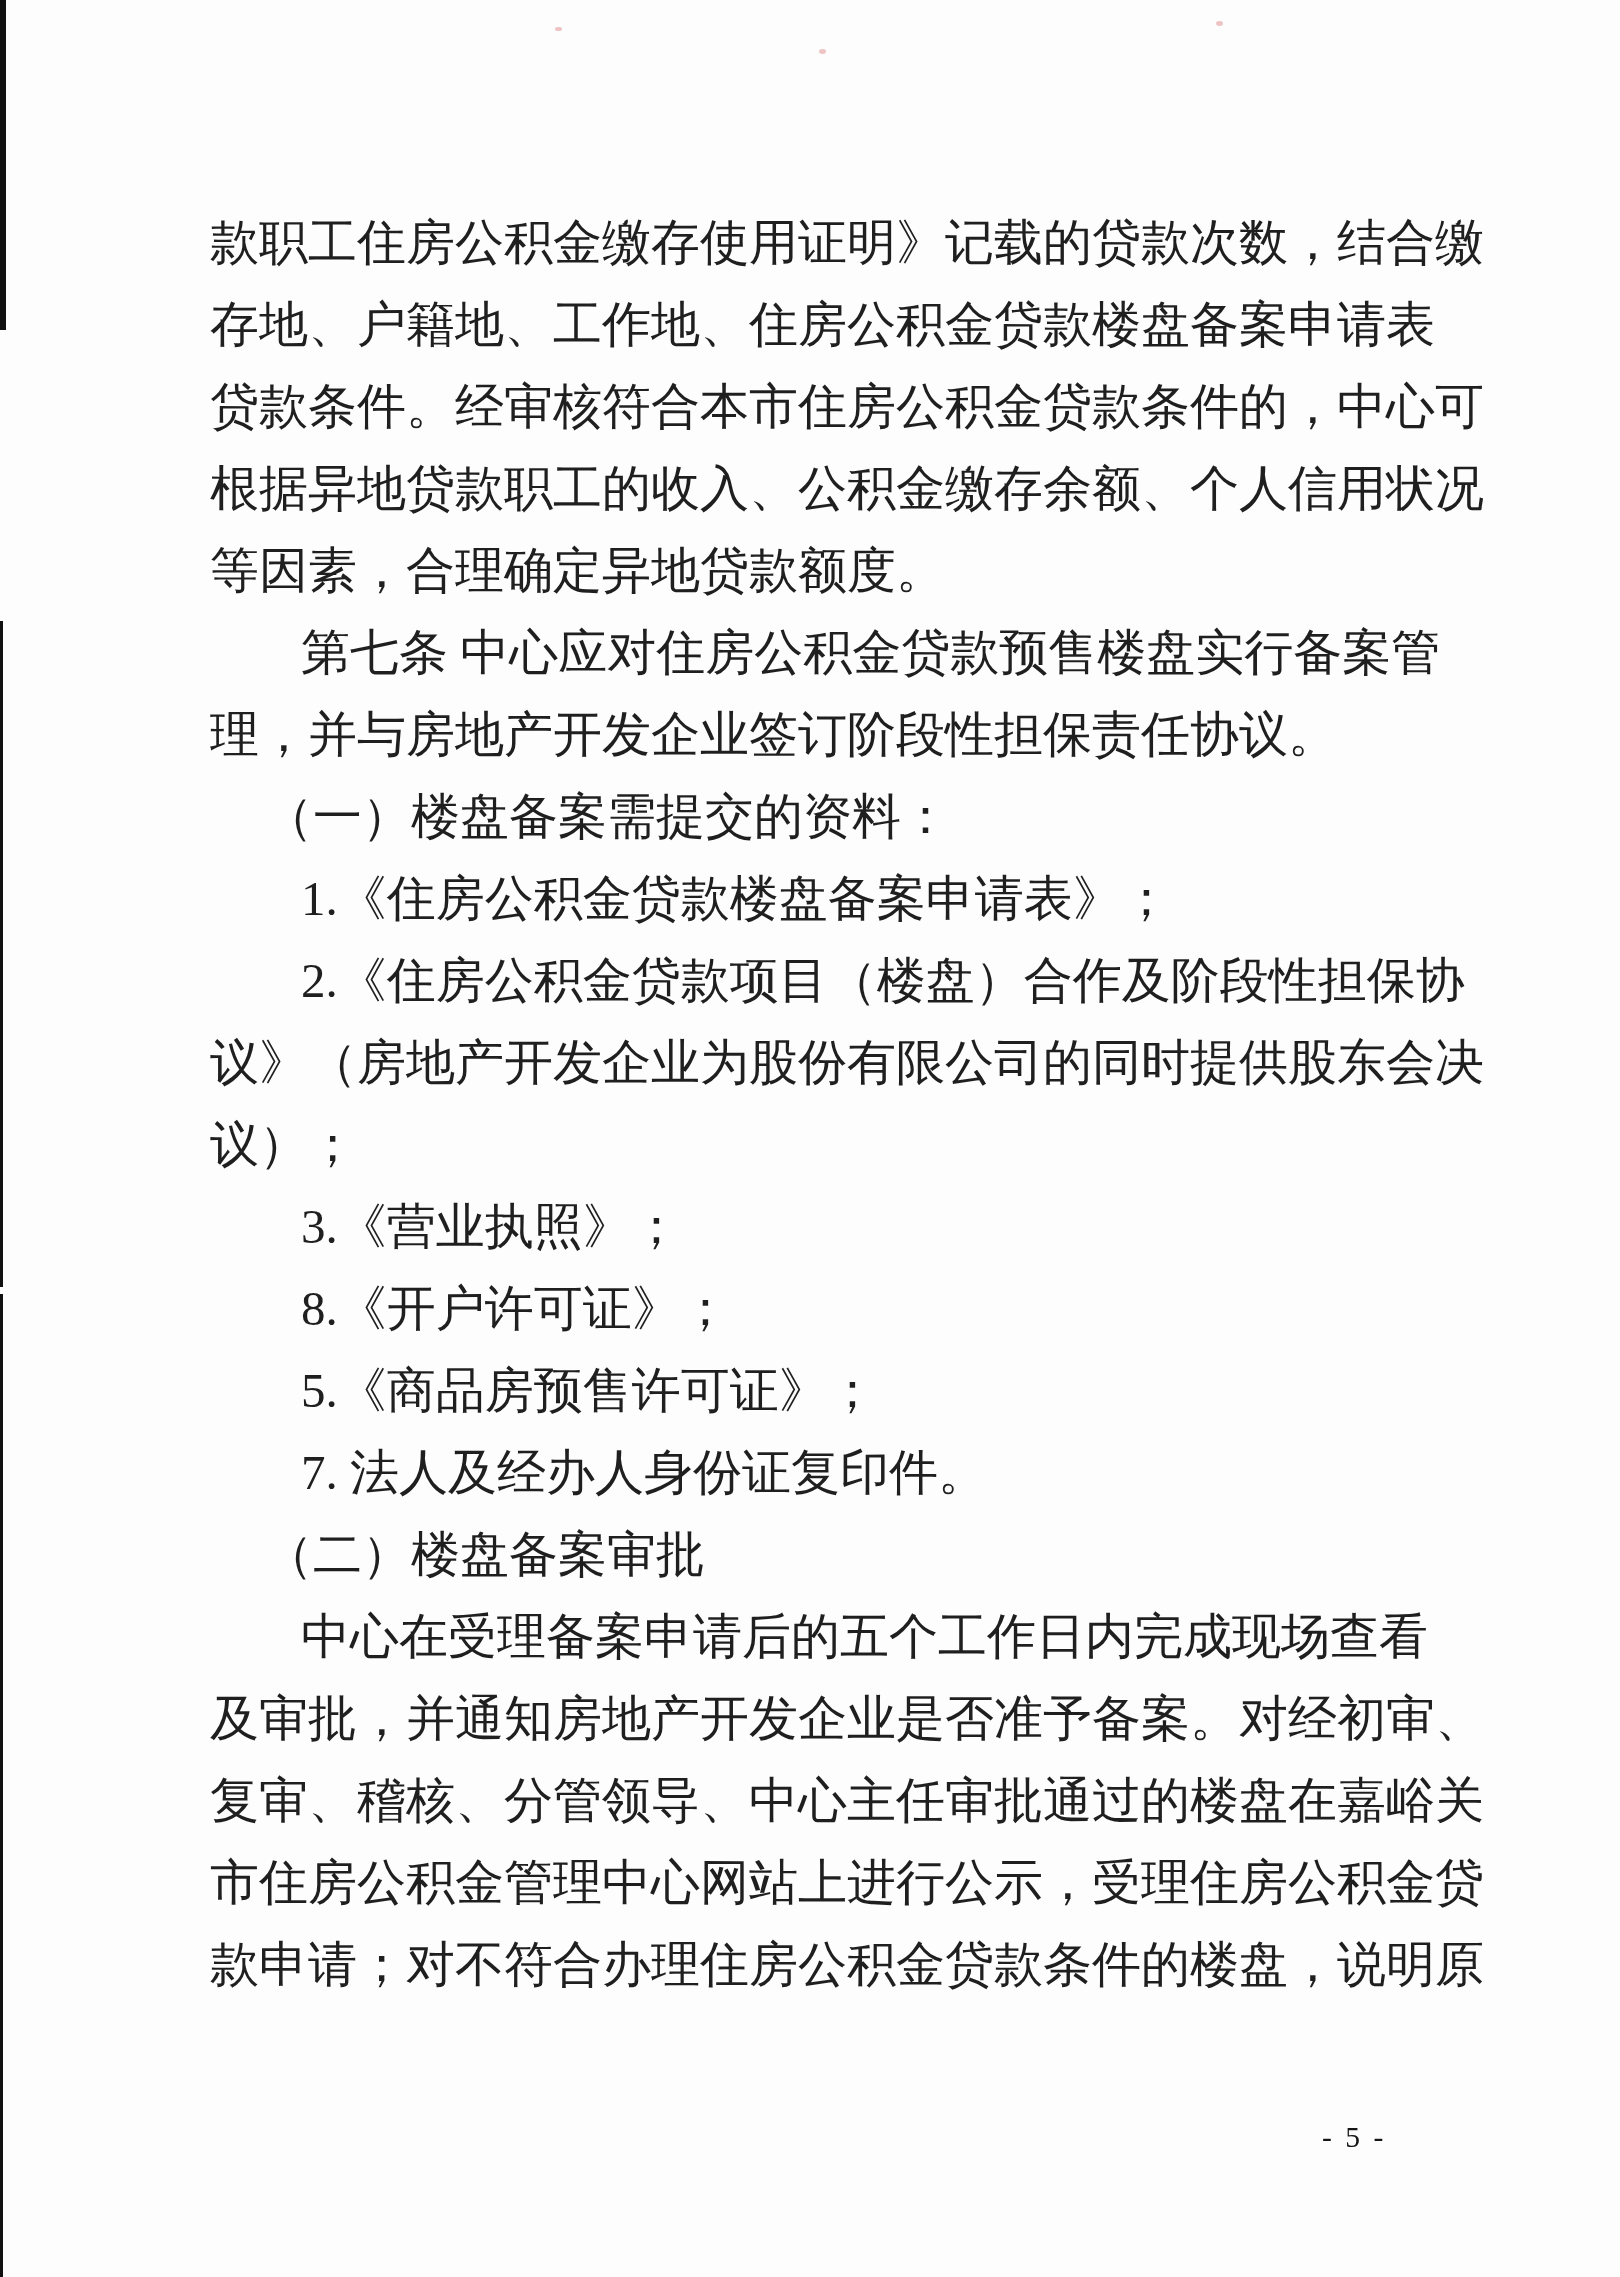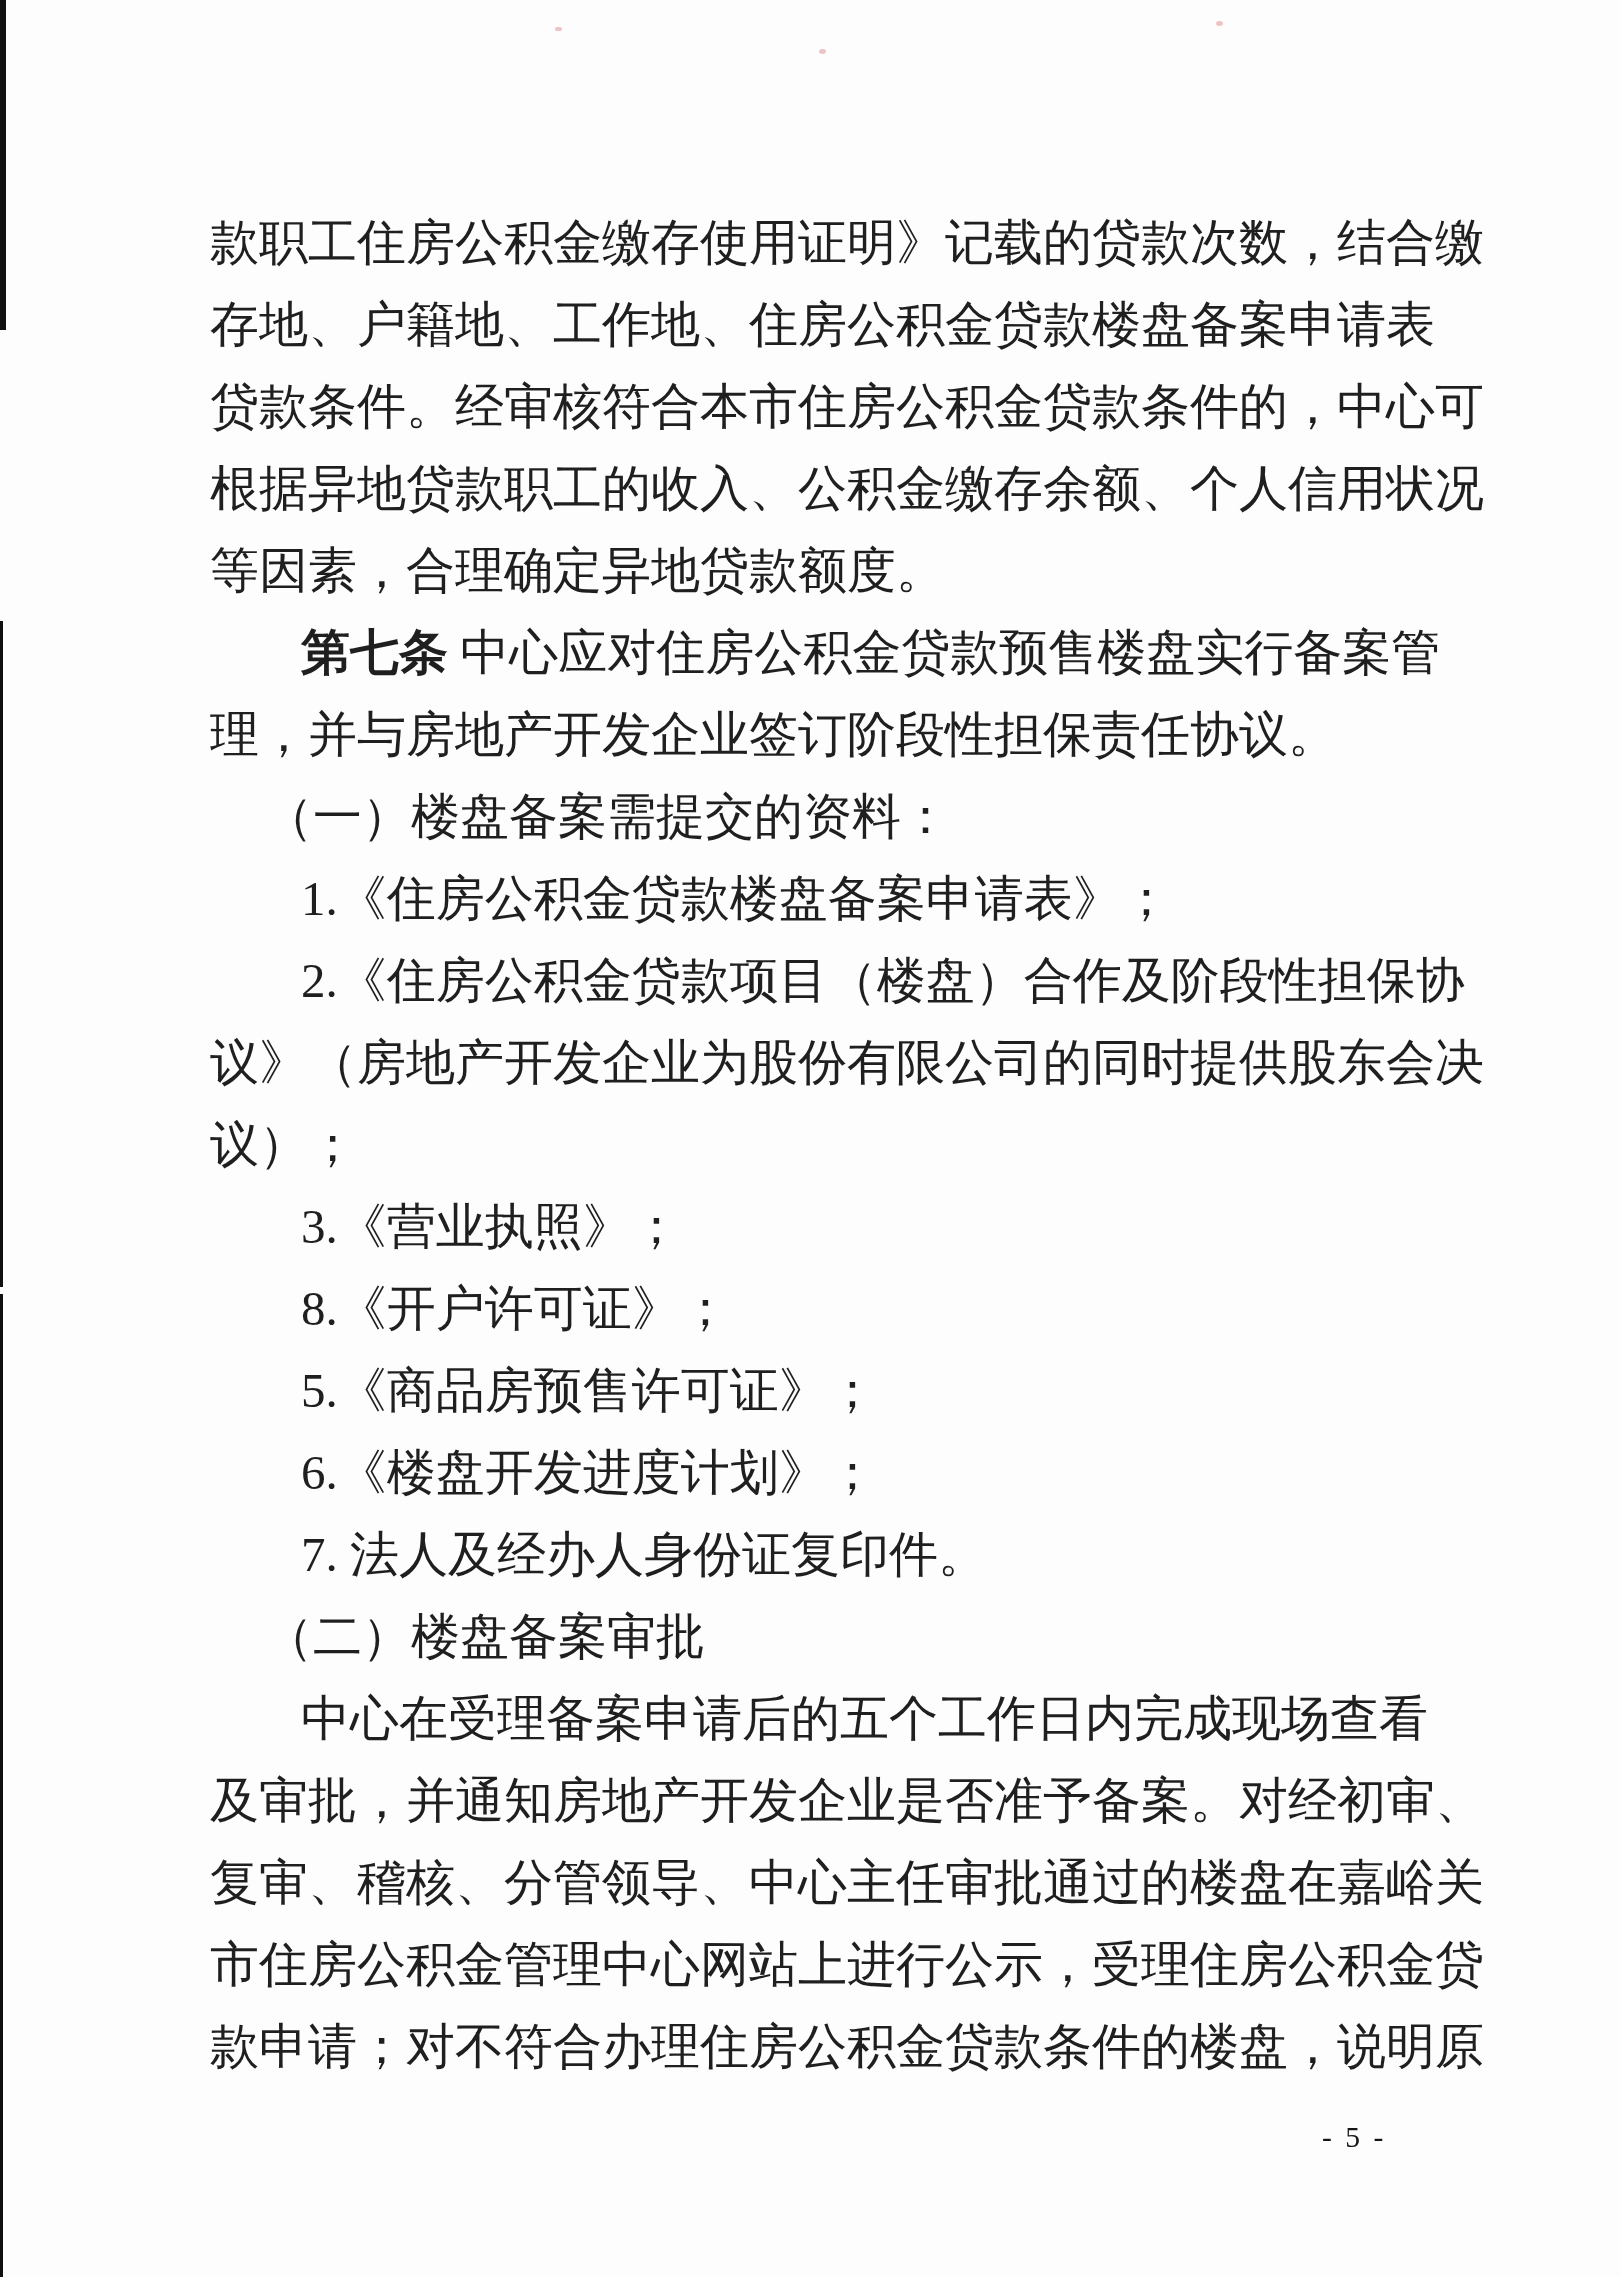--- a/index.html
+++ b/index.html
@@ -27,21 +27,21 @@
   .line {
     height: 82px;
     line-height: 82px;
     font-size: 49px;
     color: #1f1f1f;
     white-space: nowrap;
     letter-spacing: 0px;
   }
   .line.para  { margin-left: 91px; }
   .line.paren { margin-left: 54px; }
-  .line .bold { font-weight: bold; }
+  .line .bold { font-weight: normal; }
   .page-number {
     position: absolute;
     left: 1322px;
     top: 2120px;
     font-size: 29.6px;
     line-height: 35px;
     color: #151515;
     letter-spacing: 3px;
     font-family: "Liberation Serif", "DejaVu Serif", serif;
   }
@@ -86,21 +86,20 @@
       <div class="line para"><span class="bold">第七条</span><span>  中心应对住房公积金贷款预售楼盘实行备案管</span></div>
       <div class="line"><span>理，并与房地产开发企业签订阶段性担保责任协议。</span></div>
       <div class="line paren"><span>（一）楼盘备案需提交的资料：</span></div>
       <div class="line para"><span>1.《住房公积金贷款楼盘备案申请表》；</span></div>
       <div class="line para"><span>2.《住房公积金贷款项目（楼盘）合作及阶段性担保协</span></div>
       <div class="line"><span>议》（房地产开发企业为股份有限公司的同时提供股东会决</span></div>
       <div class="line"><span>议）；</span></div>
       <div class="line para"><span>3.《营业执照》；</span></div>
       <div class="line para"><span>8.《开户许可证》；</span></div>
       <div class="line para"><span>5.《商品房预售许可证》；</span></div>
-      <div class="line para"><span>6.《楼盘开发进度计划》；</span></div>
       <div class="line para"><span>7. 法人及经办人身份证复印件。</span></div>
       <div class="line paren"><span>（二）楼盘备案审批</span></div>
       <div class="line para"><span>中心在受理备案申请后的五个工作日内完成现场查看</span></div>
       <div class="line"><span>及审批，并通知房地产开发企业是否准予备案。对经初审、</span></div>
       <div class="line"><span>复审、稽核、分管领导、中心主任审批通过的楼盘在嘉峪关</span></div>
       <div class="line"><span>市住房公积金管理中心网站上进行公示，受理住房公积金贷</span></div>
       <div class="line"><span>款申请；对不符合办理住房公积金贷款条件的楼盘，说明原</span></div>
     </div>
 
   <div class="page-number">- 5 -</div>

